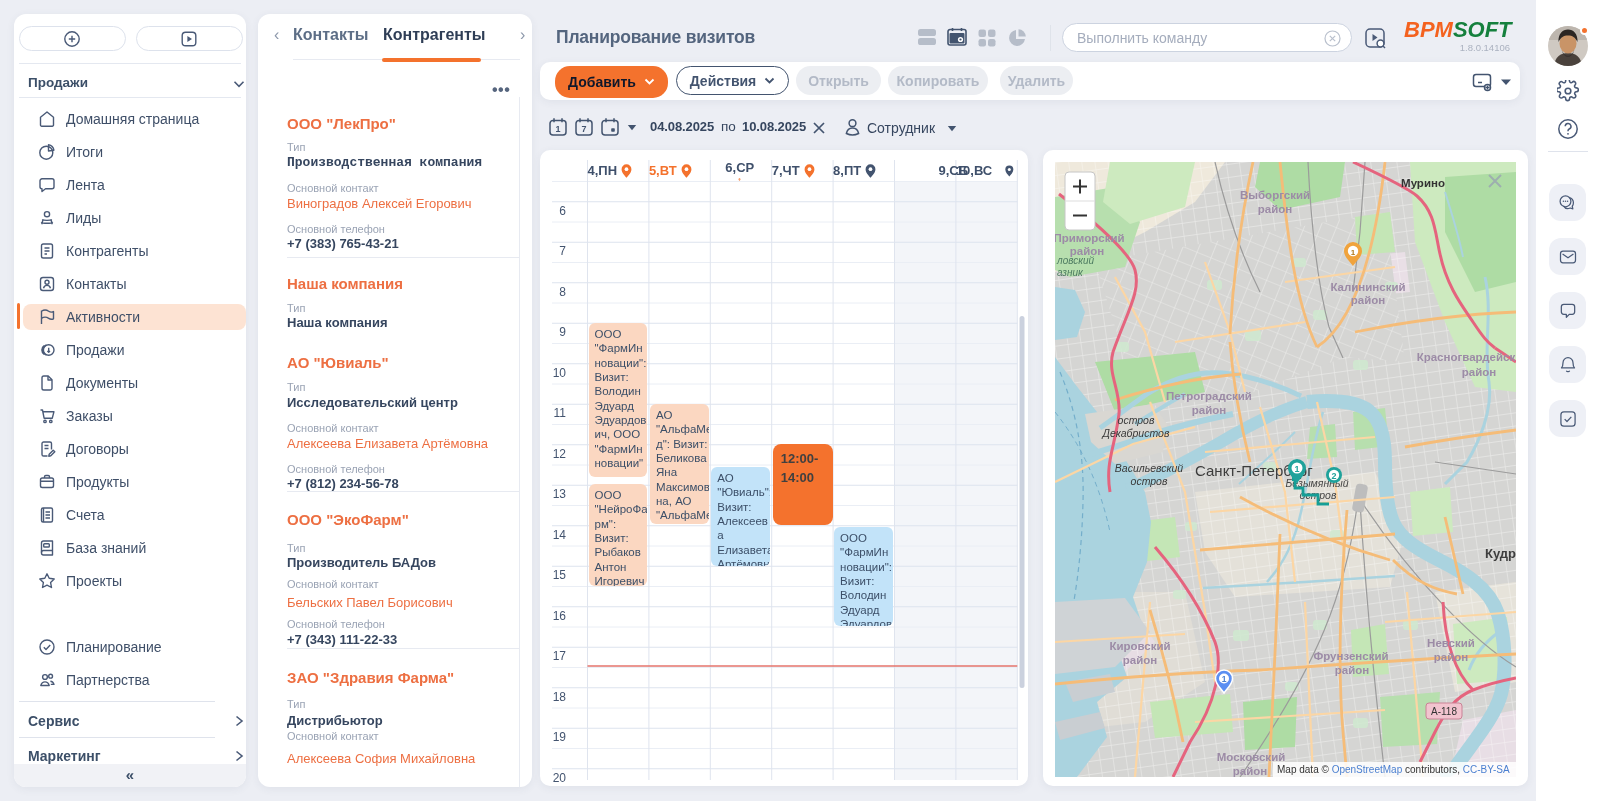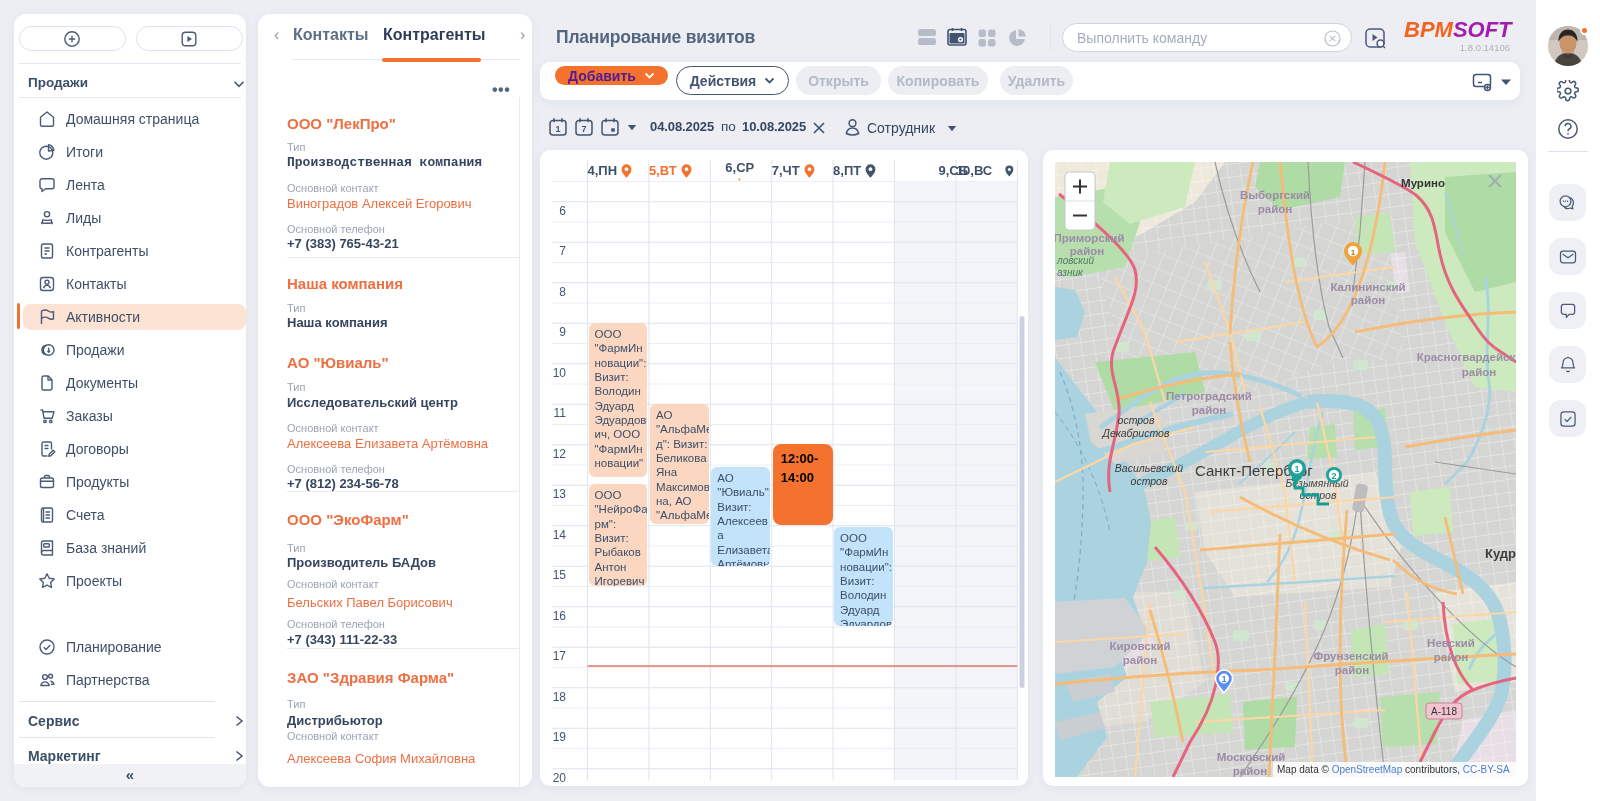--- a/index.html
+++ b/index.html
@@ -255,25 +255,25 @@
         <circle cx="8.5" cy="8.5" r="7.5"></circle>
         <path d="M5.8 5.8l5.4 5.4M11.2 5.8l-5.4 5.4"></path>
       </svg>
   </div>
   <svg class="abs" style="left:1363px; top:26px;" width="24" height="24" viewBox="0 0 24 24" fill="none" stroke="#4a5a77" stroke-width="1.5">
       <rect x="3" y="3" width="18" height="18" rx="4"></rect>
       <path d="M9.5 8l5 3.5-5 3.5z" fill="#4a5a77" stroke="none"></path>
       <circle cx="17.5" cy="17.5" r="3.4" fill="#fff" stroke="#4a5a77"></circle>
       <path d="M20 20l2 2"></path>
     </svg>
-  <div id="logo" class="abs" style="left:1404px; top:17px; font-weight:bold; font-style:italic; font-size:22px; letter-spacing:0px;"><span style="color:#f4621f;">BPM</span><span style="color:#a21caf;">SOFT</span></div>
+  <div id="logo" class="abs" style="left:1404px; top:17px; font-weight:bold; font-style:italic; font-size:22px; letter-spacing:0px;"><span style="color:#f4621f;">BPM</span><span style="color:#15803d;">SOFT</span></div>
   <div class="abs" style="left:1404px; top:42px; width:106px; text-align:right; font-size:9.5px; color:#abb2c0;">1.8.0.14106</div>
 
   <div class="card" style="left:540px; top:62px; width:980px; height:38px; border-radius:10px;"></div>
-  <div class="abs" style="left:555px; top:66px; width:113px; height:19px; background:#f4722d; border-radius:15px; color:#4c1d95; font-size:14px; font-weight:bold; display:flex; align-items:center; justify-content:center; gap:8px;">Добавить <svg width="11" height="8" viewBox="0 0 11 8" fill="none" stroke="#fff" stroke-width="1.8">
+  <div class="abs" style="left:555px; top:66px; width:113px; height:32px; background:#f4722d; border-radius:15px; color:#0f172a; font-size:14px; font-weight:bold; display:flex; align-items:center; justify-content:center; gap:8px;">Добавить <svg width="11" height="8" viewBox="0 0 11 8" fill="none" stroke="#fff" stroke-width="1.8">
         <path d="M1.5 1.5 5.5 5.5 9.5 1.5"></path>
       </svg></div>
   <div class="abs" style="left:676px; top:66px; width:113px; height:29px; background:#fff; border:1.5px solid #43546f; border-radius:15px; color:#43546f; font-size:14px; font-weight:bold; display:flex; align-items:center; justify-content:center; gap:8px;">Действия <svg width="11" height="8" viewBox="0 0 11 8" fill="none" stroke="#43546f" stroke-width="1.8">
         <path d="M1.5 1.5 5.5 5.5 9.5 1.5"></path>
       </svg></div>
   <div class="abs" style="left:796px; top:66px; width:85px; height:29px; background:#eceef2; border-radius:15px; color:#b3bac7; font-size:14px; font-weight:bold; display:flex; align-items:center; justify-content:center;">Открыть</div>
   <div class="abs" style="left:888px; top:66px; width:100px; height:29px; background:#eceef2; border-radius:15px; color:#b3bac7; font-size:14px; font-weight:bold; display:flex; align-items:center; justify-content:center;">Копировать</div>
   <div class="abs" style="left:1000px; top:66px; width:73px; height:29px; background:#eceef2; border-radius:15px; color:#b3bac7; font-size:14px; font-weight:bold; display:flex; align-items:center; justify-content:center;">Удалить</div>
   <svg class="abs" style="left:1472px; top:73px;" width="22" height="19" viewBox="0 0 22 19" fill="none" stroke="#43546f" stroke-width="1.5">
       <rect x="1.5" y="1.5" width="17" height="12" rx="2.5"></rect>
@@ -388,21 +388,21 @@
       <div class="tl" style="top:418.25px;">15</div>
       <div class="tl" style="top:458.75px;">16</div>
       <div class="tl" style="top:499.25px;">17</div>
       <div class="tl" style="top:539.75px;">18</div>
       <div class="tl" style="top:580.25px;">19</div>
       <div class="tl" style="top:620.75px;">20</div>
     <div class="ev" style="left:48.5px; top:173px; width:58.5px; height:154px; background:#fbd7c1;">ООО<br>"ФармИн<br>новации":<br>Визит:<br>Володин<br>Эдуард<br>Эдуардов<br>ич, ООО<br>"ФармИн<br>новации"</div>
     <div class="ev" style="left:48.5px; top:334px; width:58.5px; height:102px; background:#fbd7c1;">ООО<br>"НейроФа<br>рм":<br>Визит:<br>Рыбаков<br>Антон<br>Игоревич</div>
     <div class="ev" style="left:110px; top:254px; width:58.5px; height:120px; background:#fbd7c1;">АО<br>"АльфаМе<br>д": Визит:<br>Беликова<br>Яна<br>Максимов<br>на, АО<br>"АльфаМе</div>
     <div class="ev" style="left:171.3px; top:317px; width:58.5px; height:99px; background:#c2e3f9;">АО<br>"Ювиаль":<br>Визит:<br>Алексеев<br>а<br>Елизавета<br>Артёмовн</div>
-    <div class="ev" style="left:232.7px; top:294px; width:60px; height:81px; background:#f4722d; color:#000000; font-weight:bold; font-size:13px; line-height:19px; padding:5px 0 18px 8px; border-radius:8px;">12:00-<br>14:00</div>
+    <div class="ev" style="left:232.7px; top:294px; width:60px; height:81px; background:#f4722d; color:#404040; font-weight:bold; font-size:13px; line-height:19px; padding:5px 0 18px 8px; border-radius:8px;">12:00-<br>14:00</div>
     <div class="ev" style="left:294.1px; top:377px; width:58.5px; height:99px; background:#c2e3f9;">ООО<br>"ФармИн<br>новации":<br>Визит:<br>Володин<br>Эдуард<br>Эдуардов</div>
   </div>
 
   <div class="card" id="mapcard" style="left:1043px; top:150px; width:485px; height:636px; border-radius:10px;">
     <div class="abs" style="left:12px; top:12px; width:461px; height:615px; overflow:hidden;">
       <svg width="461" height="615" viewBox="0 0 461 615" style="font-family:'Liberation Sans',sans-serif;">
         <defs>
           <pattern id="grid1" width="13" height="13" patternUnits="userSpaceOnUse" patternTransform="rotate(-8)">
             <rect width="13" height="13" fill="none"></rect>
             <path d="M0 0H13M0 0V13" stroke="#fdfdfc" stroke-width="1.3"></path>

